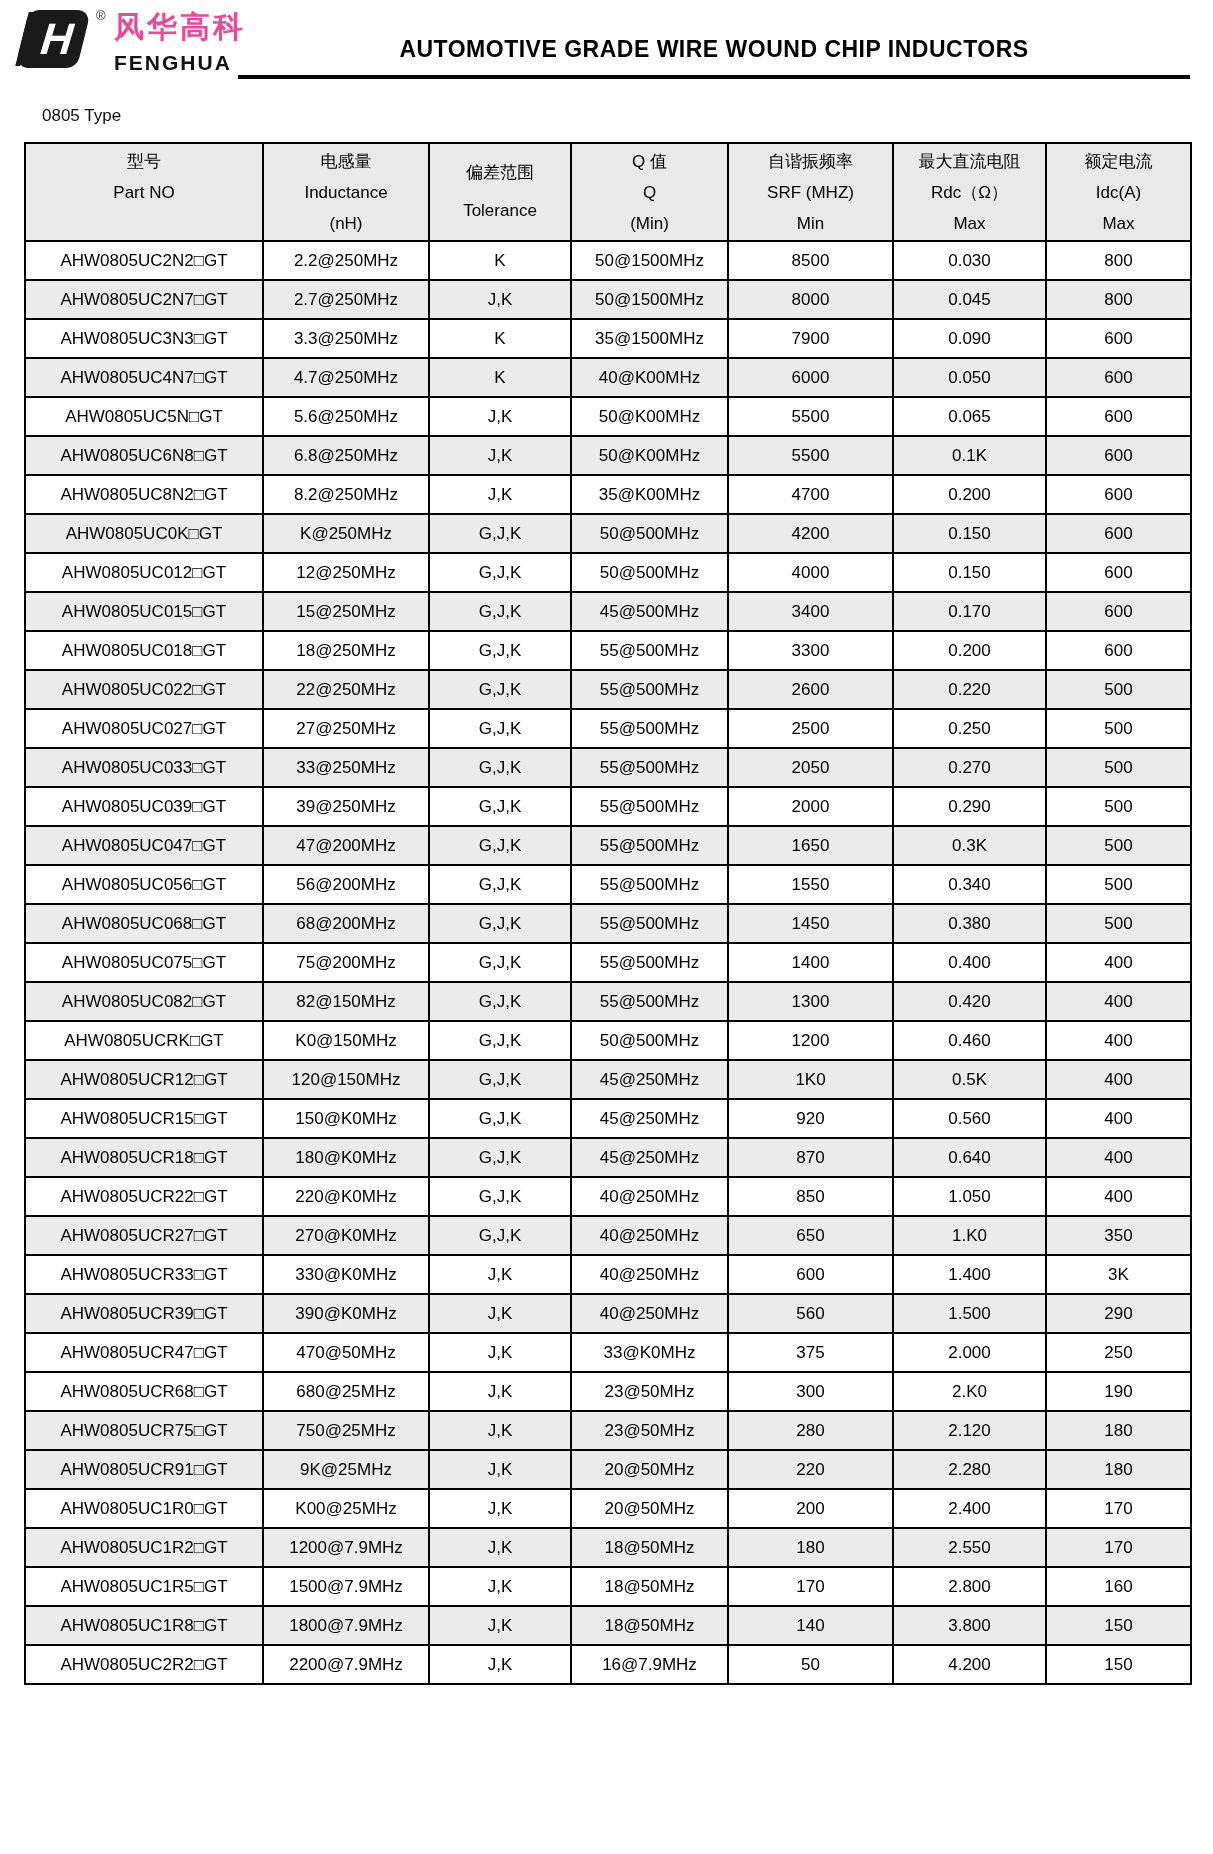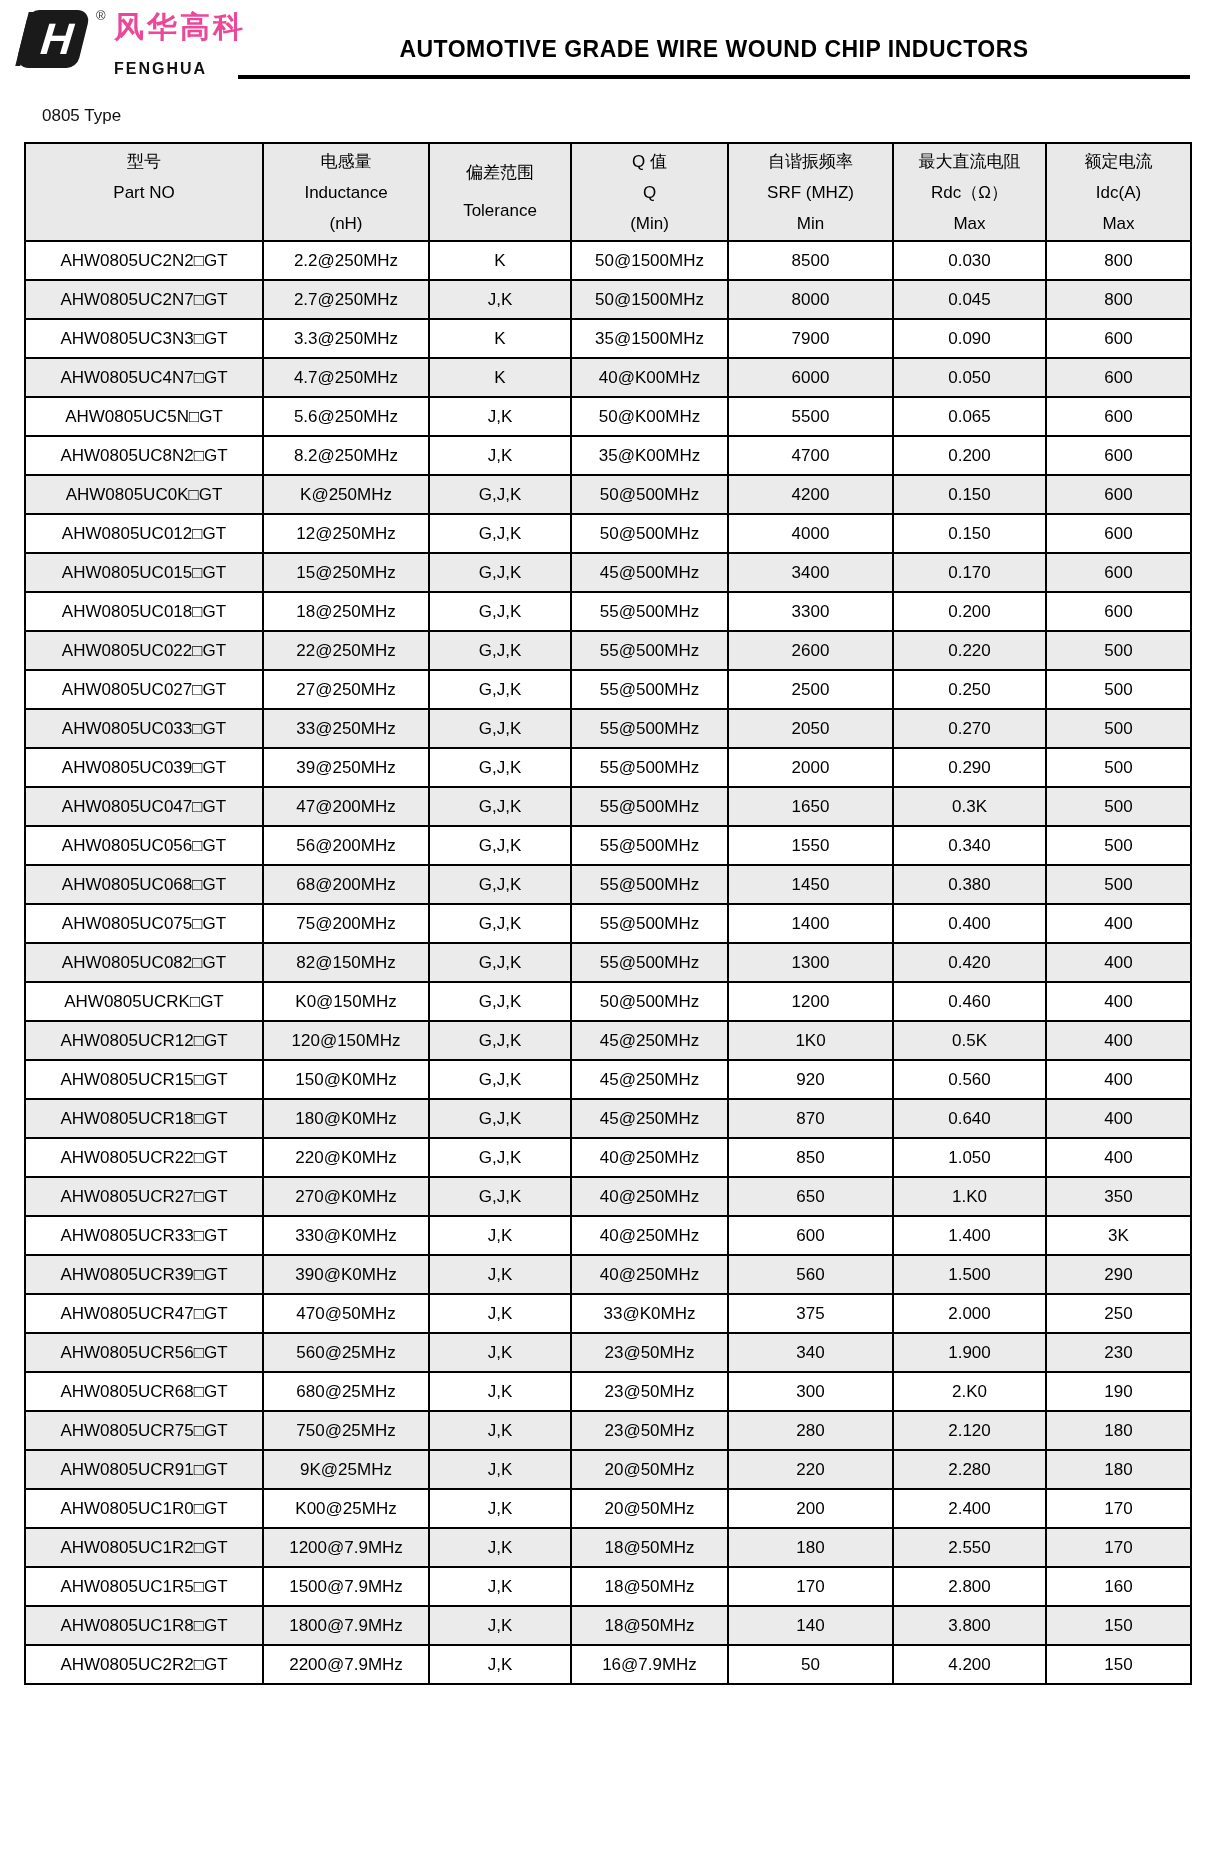--- a/index.html
+++ b/index.html
@@ -27,21 +27,21 @@
   }
   .logo-slash{
     position:absolute;left:4px;top:4px;width:8px;height:54px;
     border-right:5px solid #1a1a1a;transform:skewX(-14deg);
   }
   .reg-mark{
     position:absolute;left:86px;top:0;font-size:13px;color:#333;
   }
   .brand-text{margin-left:18px;padding-top:4px;line-height:1;}
   .brand-cn{font-size:30px;font-weight:bold;letter-spacing:3px;color:#ec4899;}
-  .brand-en{font-size:16px;font-weight:bold;letter-spacing:2px;color:#111;margin-top:19px;}
+  .brand-en{font-size:21px;font-weight:bold;letter-spacing:2px;color:#111;margin-top:10px;}
   .title-wrap{position:absolute;left:238px;top:0;width:952px;}
   .doc-title{
     margin:12px;padding-top:24px;text-align:center;
     font-size:23px;font-weight:bold;color:#000;letter-spacing:0.5px;
   }
   .title-rule{margin-top:9px;height:4px;background:#000;}
   
   .section-label{position:absolute;left:42px;top:106px;font-size:17px;color:#111;}
   
   table.spec{
@@ -186,20 +186,29 @@
         </tr>
         <tr>
           <td>AHW0805UC5N□GT</td>
           <td>5.6@250MHz</td>
           <td>J,K</td>
           <td>50@K00MHz</td>
           <td>5500</td>
           <td>0.065</td>
           <td>600</td>
         </tr>
+        <tr class="alt">
+          <td>AHW0805UC6N8□GT</td>
+          <td>6.8@250MHz</td>
+          <td>J,K</td>
+          <td>50@K00MHz</td>
+          <td>5500</td>
+          <td>0.1K</td>
+          <td>600</td>
+        </tr>
         <tr>
           <td>AHW0805UC8N2□GT</td>
           <td>8.2@250MHz</td>
           <td>J,K</td>
           <td>35@K00MHz</td>
           <td>4700</td>
           <td>0.200</td>
           <td>600</td>
         </tr>
         <tr class="alt">
@@ -393,29 +402,20 @@
         </tr>
         <tr>
           <td>AHW0805UCR47□GT</td>
           <td>470@50MHz</td>
           <td>J,K</td>
           <td>33@K0MHz</td>
           <td>375</td>
           <td>2.000</td>
           <td>250</td>
         </tr>
-        <tr class="alt">
-          <td>AHW0805UCR56□GT</td>
-          <td>560@25MHz</td>
-          <td>J,K</td>
-          <td>23@50MHz</td>
-          <td>340</td>
-          <td>1.900</td>
-          <td>230</td>
-        </tr>
         <tr>
           <td>AHW0805UCR68□GT</td>
           <td>680@25MHz</td>
           <td>J,K</td>
           <td>23@50MHz</td>
           <td>300</td>
           <td>2.K0</td>
           <td>190</td>
         </tr>
         <tr class="alt">

